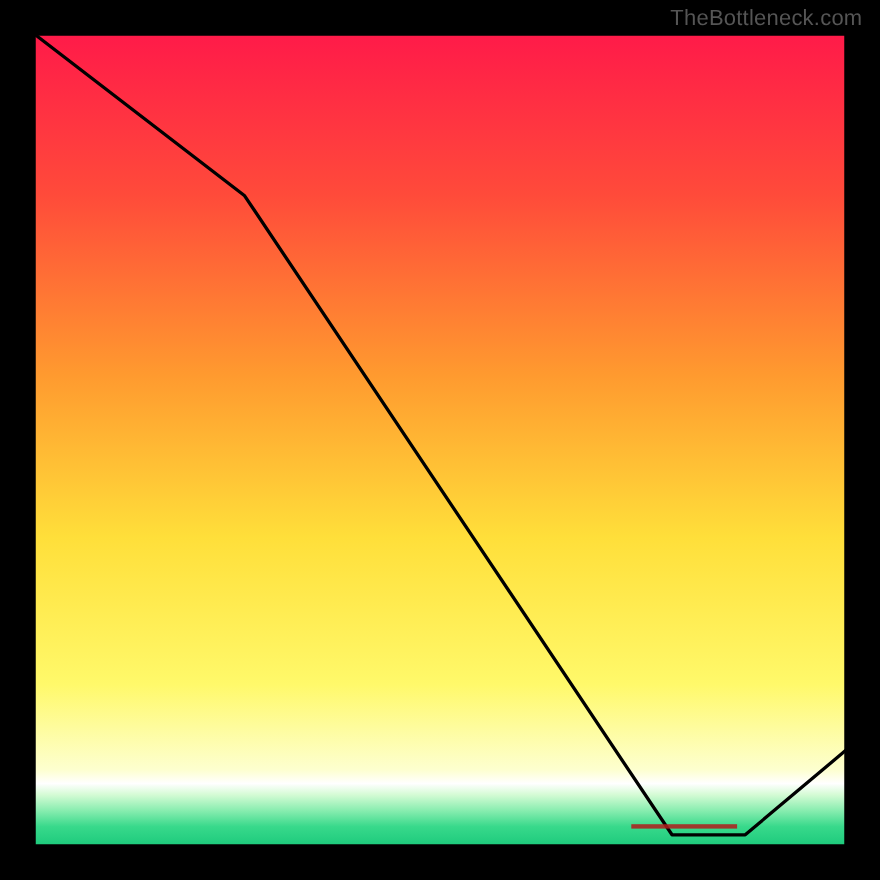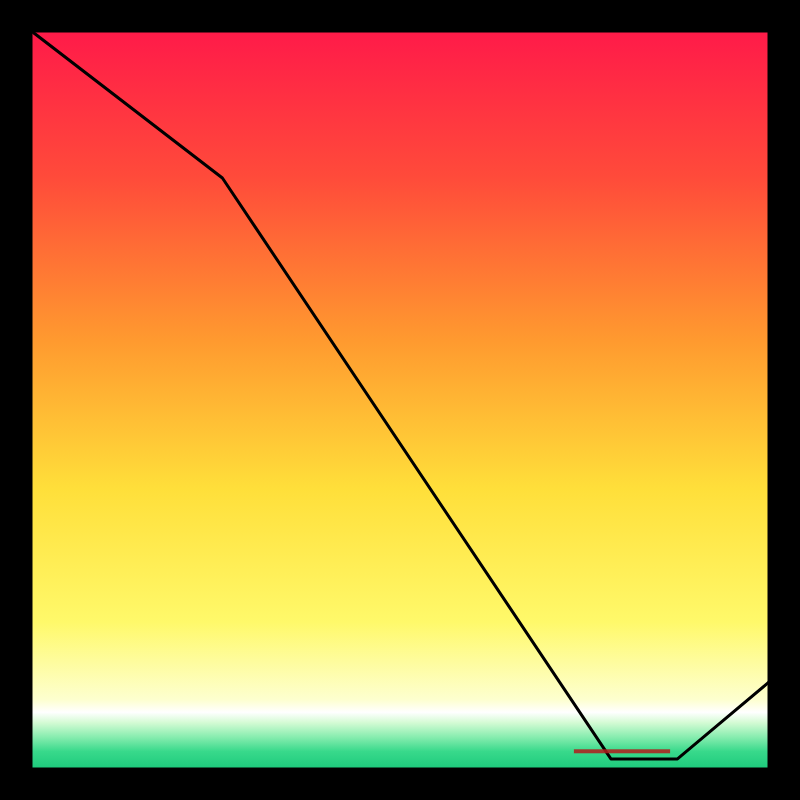--- a/index.html
+++ b/index.html
@@ -27,20 +27,21 @@
   }
   svg {
     position: absolute;
     top: 0;
     left: 0;
   }
 </style>
 </head>
 <body>
 <div class="wrap">
+  <div class="credit">TheBottleneck.com</div>
   <svg id="chart" width="800" height="800">
       <defs>
         <linearGradient id="bg-grad" x1="0" y1="0" x2="0" y2="1">
           <stop offset="0%" stop-color="#ff1a49"></stop>
           <stop offset="20%" stop-color="#ff4b3a"></stop>
           <stop offset="42%" stop-color="#ff9a2f"></stop>
           <stop offset="62%" stop-color="#ffdf3a"></stop>
           <stop offset="80%" stop-color="#fff96a"></stop>
           <stop offset="90.5%" stop-color="#fdffcf"></stop>
           <stop offset="92.2%" stop-color="#ffffff"></stop>

